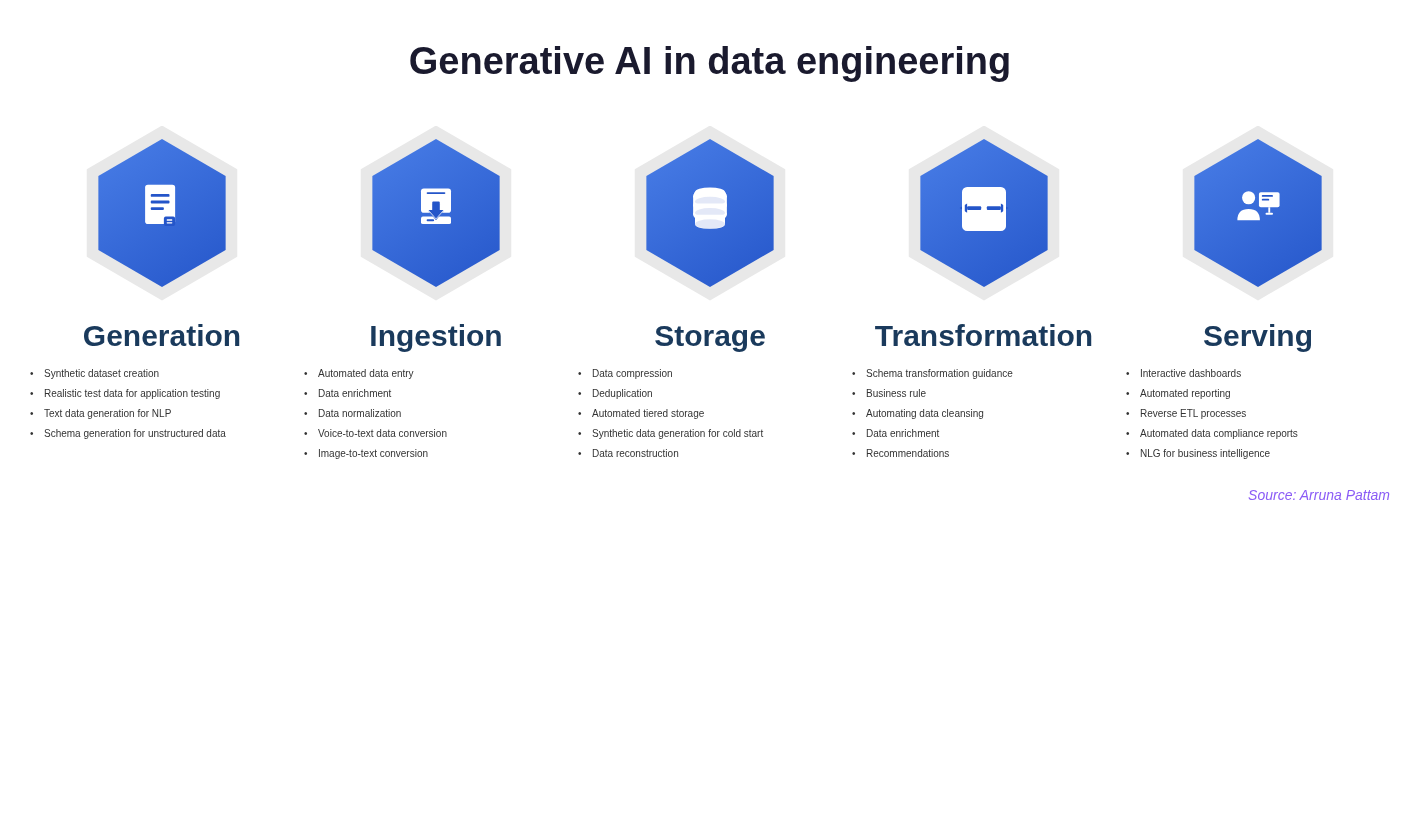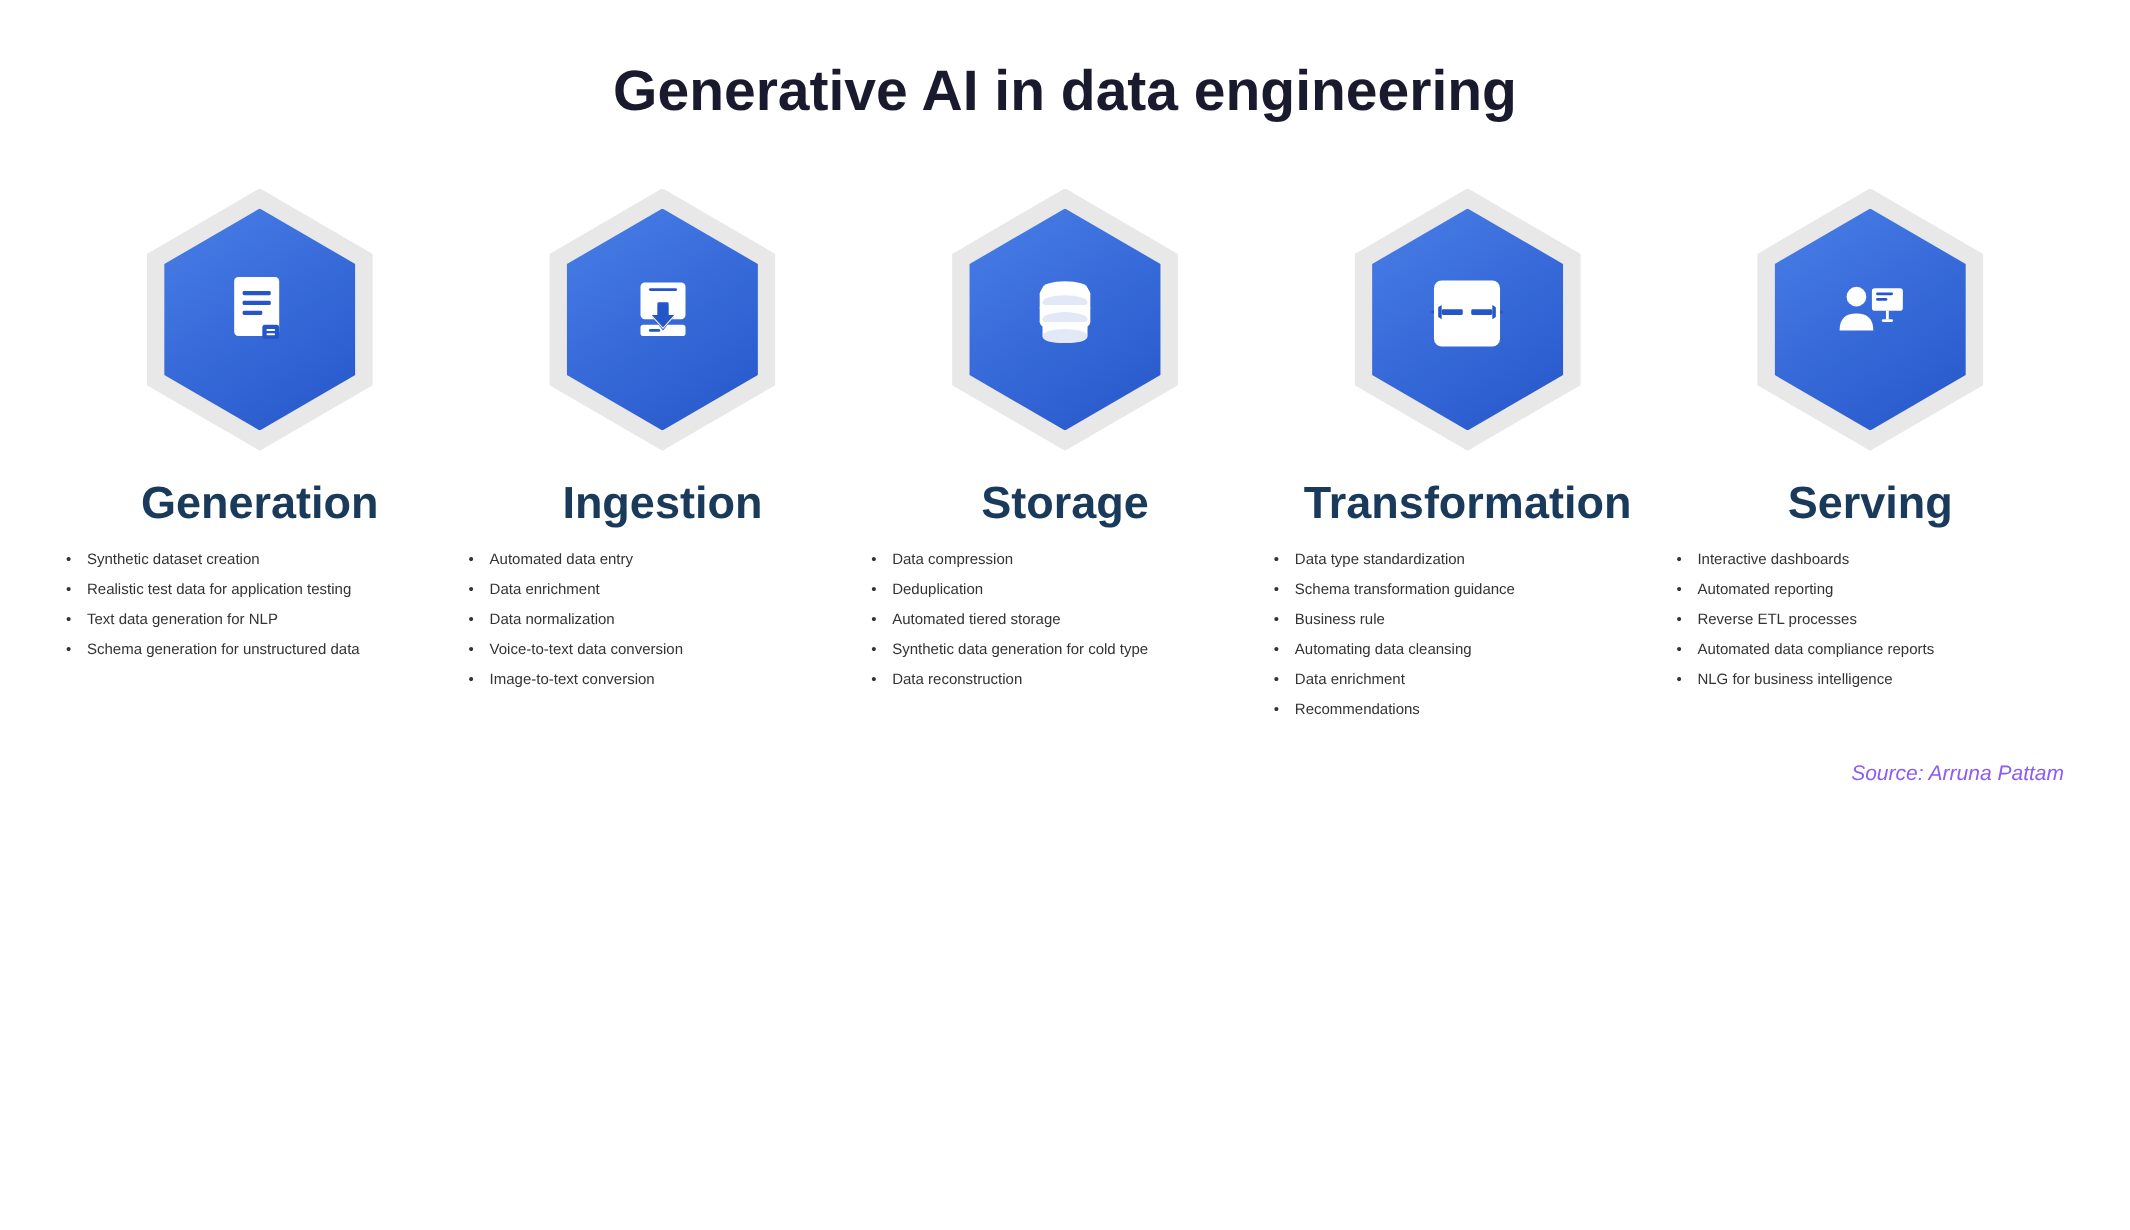--- a/index.html
+++ b/index.html
@@ -11,21 +11,21 @@
       justify-content: center;
       align-items: center;
       min-height: 820px;
       width: 1420px;
     }
 
     .page-wrapper {
       background: #ffffff;
       width: 1420px;
       min-height: 820px;
-      padding: 40px 44px 30px;
+      padding: 40px 30px 30px;
       display: flex;
       flex-direction: column;
       align-items: center;
     }
 
     .main-title {
       font-size: 38px;
       font-weight: 700;
       color: #1a1a2e;
       margin-bottom: 40px;
@@ -235,21 +235,21 @@
               </g>
             </svg>
           </span>
         </div>
       </div>
       <div class="col-title">Storage</div>
       <ul class="col-list">
         <li>Data compression</li>
         <li>Deduplication</li>
         <li>Automated tiered storage</li>
-        <li>Synthetic data generation for cold type</li>
+        <li>Synthetic data generation for cold start</li>
         <li>Data reconstruction</li>
       </ul>
     </div>
 
     <div class="column">
       <div class="hex-outer">
         <div class="hex-bg"></div>
         <div class="hex-inner">
           <span class="hex-icon">
             <svg class="icon-svg" viewBox="0 0 64 64" xmlns="http://www.w3.org/2000/svg">
@@ -264,21 +264,20 @@
               <rect x="35" y="29" width="15" height="4" rx="1" fill="#2455c9"></rect>
               <polygon points="50,26 58,31 50,36" fill="#2455c9"></polygon>
 
               <rect x="10" y="10" width="44" height="44" rx="4" fill="none" stroke="white" stroke-width="3"></rect>
             </svg>
           </span>
         </div>
       </div>
       <div class="col-title">Transformation</div>
       <ul class="col-list">
-        <li>Data type standardization</li>
         <li>Schema transformation guidance</li>
         <li>Business rule</li>
         <li>Automating data cleansing</li>
         <li>Data enrichment</li>
         <li>Recommendations</li>
       </ul>
     </div>
 
     <div class="column">
       <div class="hex-outer">

